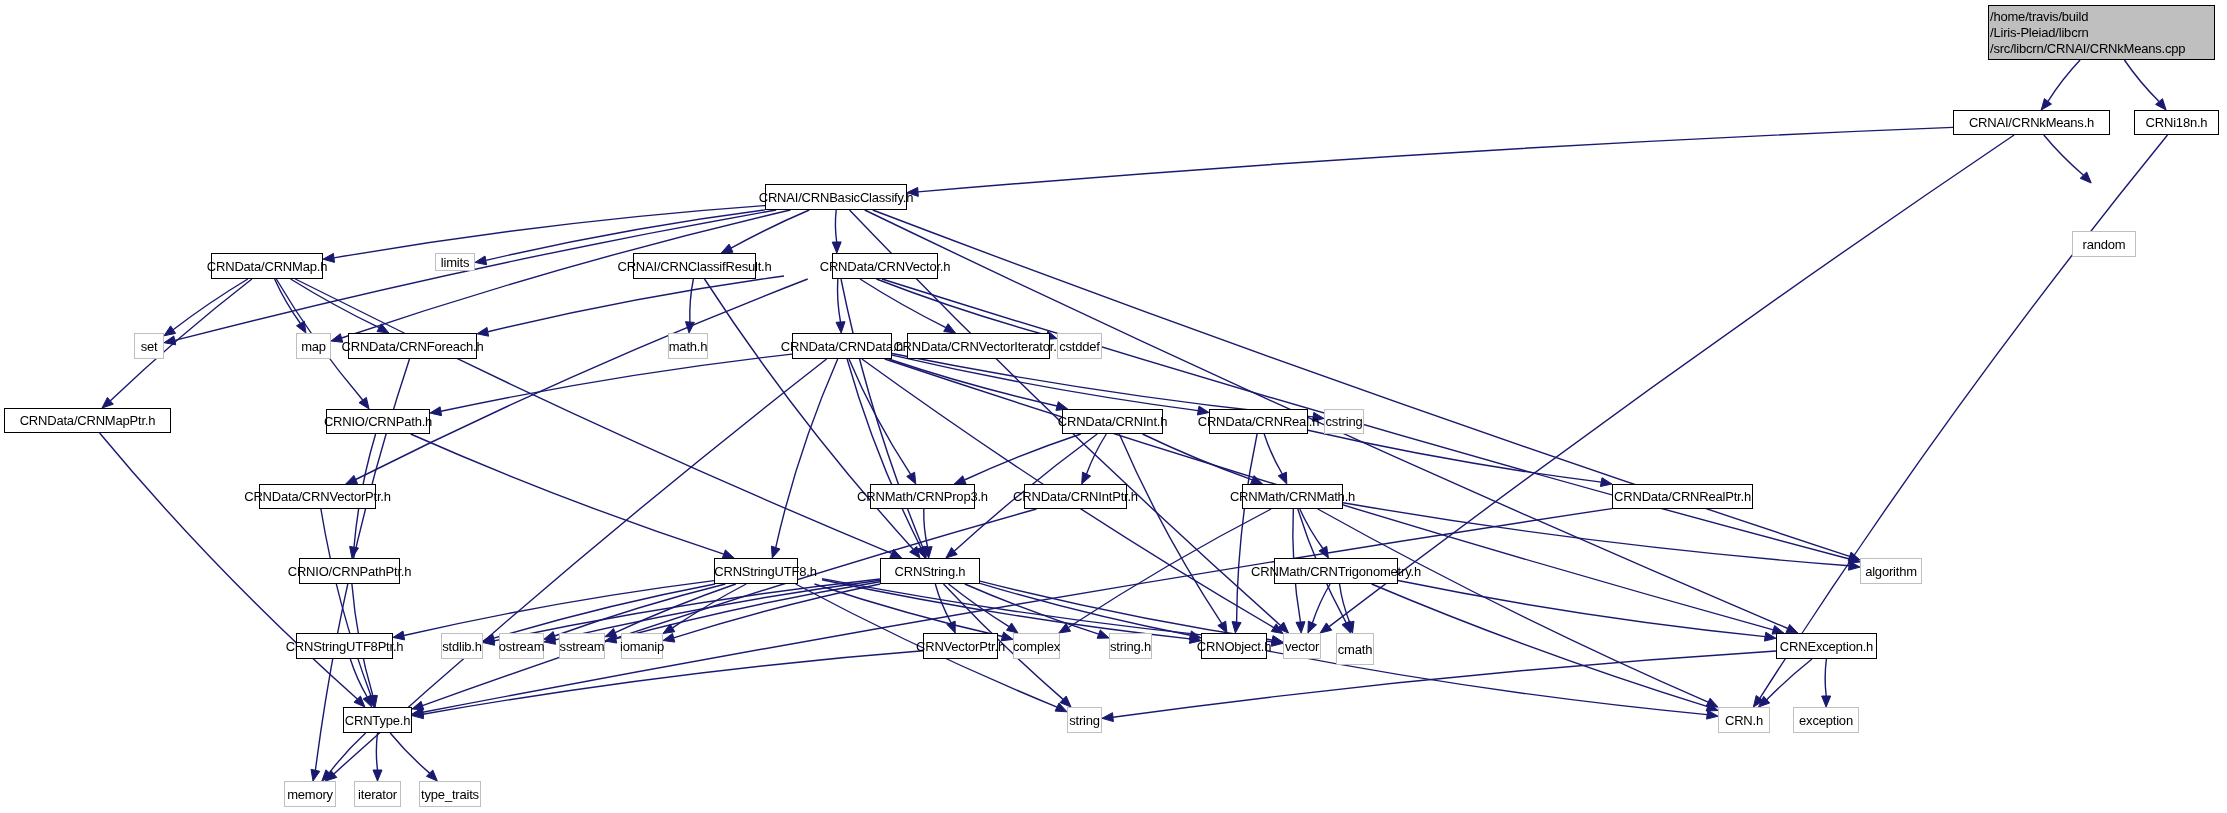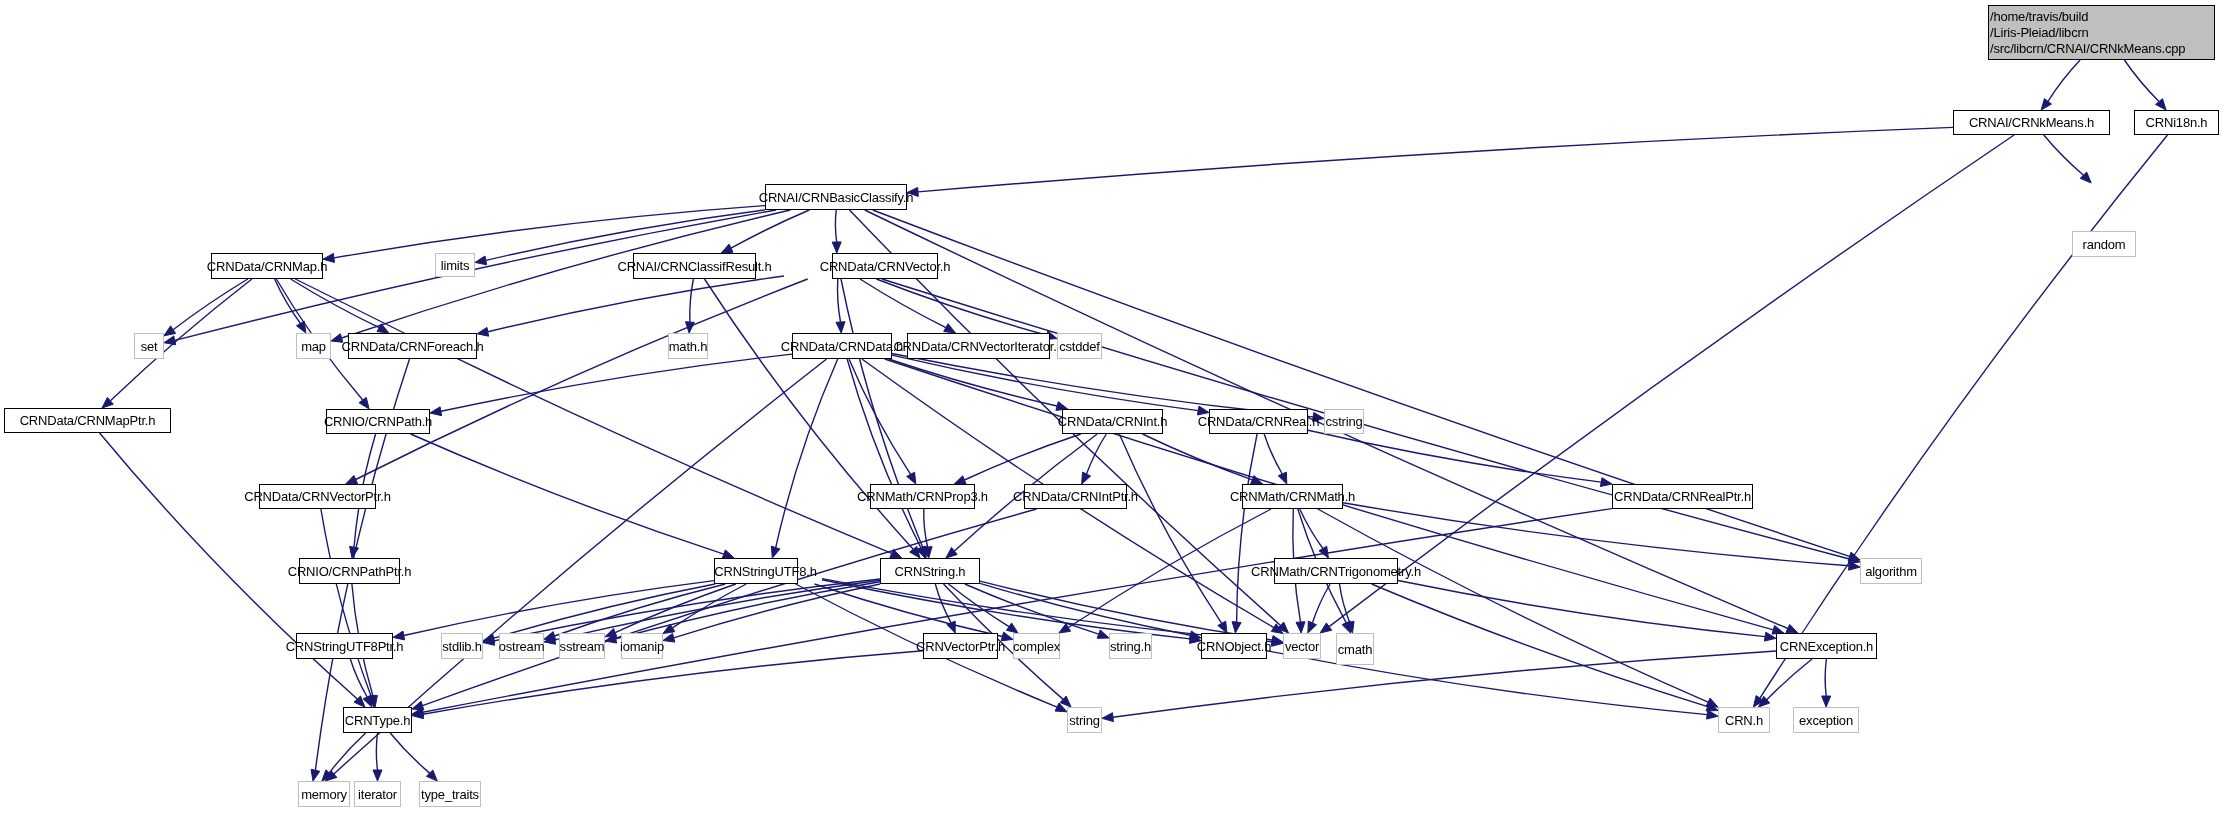--- a/index.html
+++ b/index.html
@@ -225,21 +225,21 @@
     </div>
     <div class="node system" style="left: 2072px; top: 183px; width: 64px; height: 26px; margin-top: 48px;">
       <span>random</span>
     </div>
     <div class="node local" style="left: 765px; top: 184px; width: 142px; height: 26px;">
       <span>CRNAI/CRNBasicClassify.h</span>
     </div>
     <div class="node local" style="left: 211px; top: 253px; width: 112px; height: 26px;">
       <span>CRNData/CRNMap.h</span>
     </div>
-    <div class="node system" style="left: 435px; top: 253px; width: 40px; height: 24px;">
+    <div class="node system" style="left: 435px; top: 253px; width: 40px; height: 18px;">
       <span>limits</span>
     </div>
     <div class="node local" style="left: 633px; top: 253px; width: 123px; height: 26px;">
       <span>CRNAI/CRNClassifResult.h</span>
     </div>
     <div class="node local" style="left: 784px; top: 253px; width: 106px; height: 26px; margin-left: 48px;">
       <span>CRNData/CRNVector.h</span>
     </div>
     <div class="node system" style="left: 134px; top: 333px; width: 30px; height: 26px;">
       <span>set</span>
@@ -348,21 +348,21 @@
     </div>
     <div class="node system" style="left: 1067px; top: 707px; width: 35px; height: 26px;">
       <span>string</span>
     </div>
     <div class="node system" style="left: 1718px; top: 707px; width: 52px; height: 26px;">
       <span>CRN.h</span>
     </div>
     <div class="node system" style="left: 1793px; top: 707px; width: 66px; height: 26px;">
       <span>exception</span>
     </div>
-    <div class="node system" style="left: 284px; top: 781px; width: 52px; height: 26px; margin-left: 14px;">
+    <div class="node system" style="left: 284px; top: 781px; width: 52px; height: 26px;">
       <span>memory</span>
     </div>
     <div class="node system" style="left: 354px; top: 781px; width: 47px; height: 26px;">
       <span>iterator</span>
     </div>
     <div class="node system" style="left: 419px; top: 781px; width: 62px; height: 26px;">
       <span>type_traits</span>
     </div>
   </div>
 

